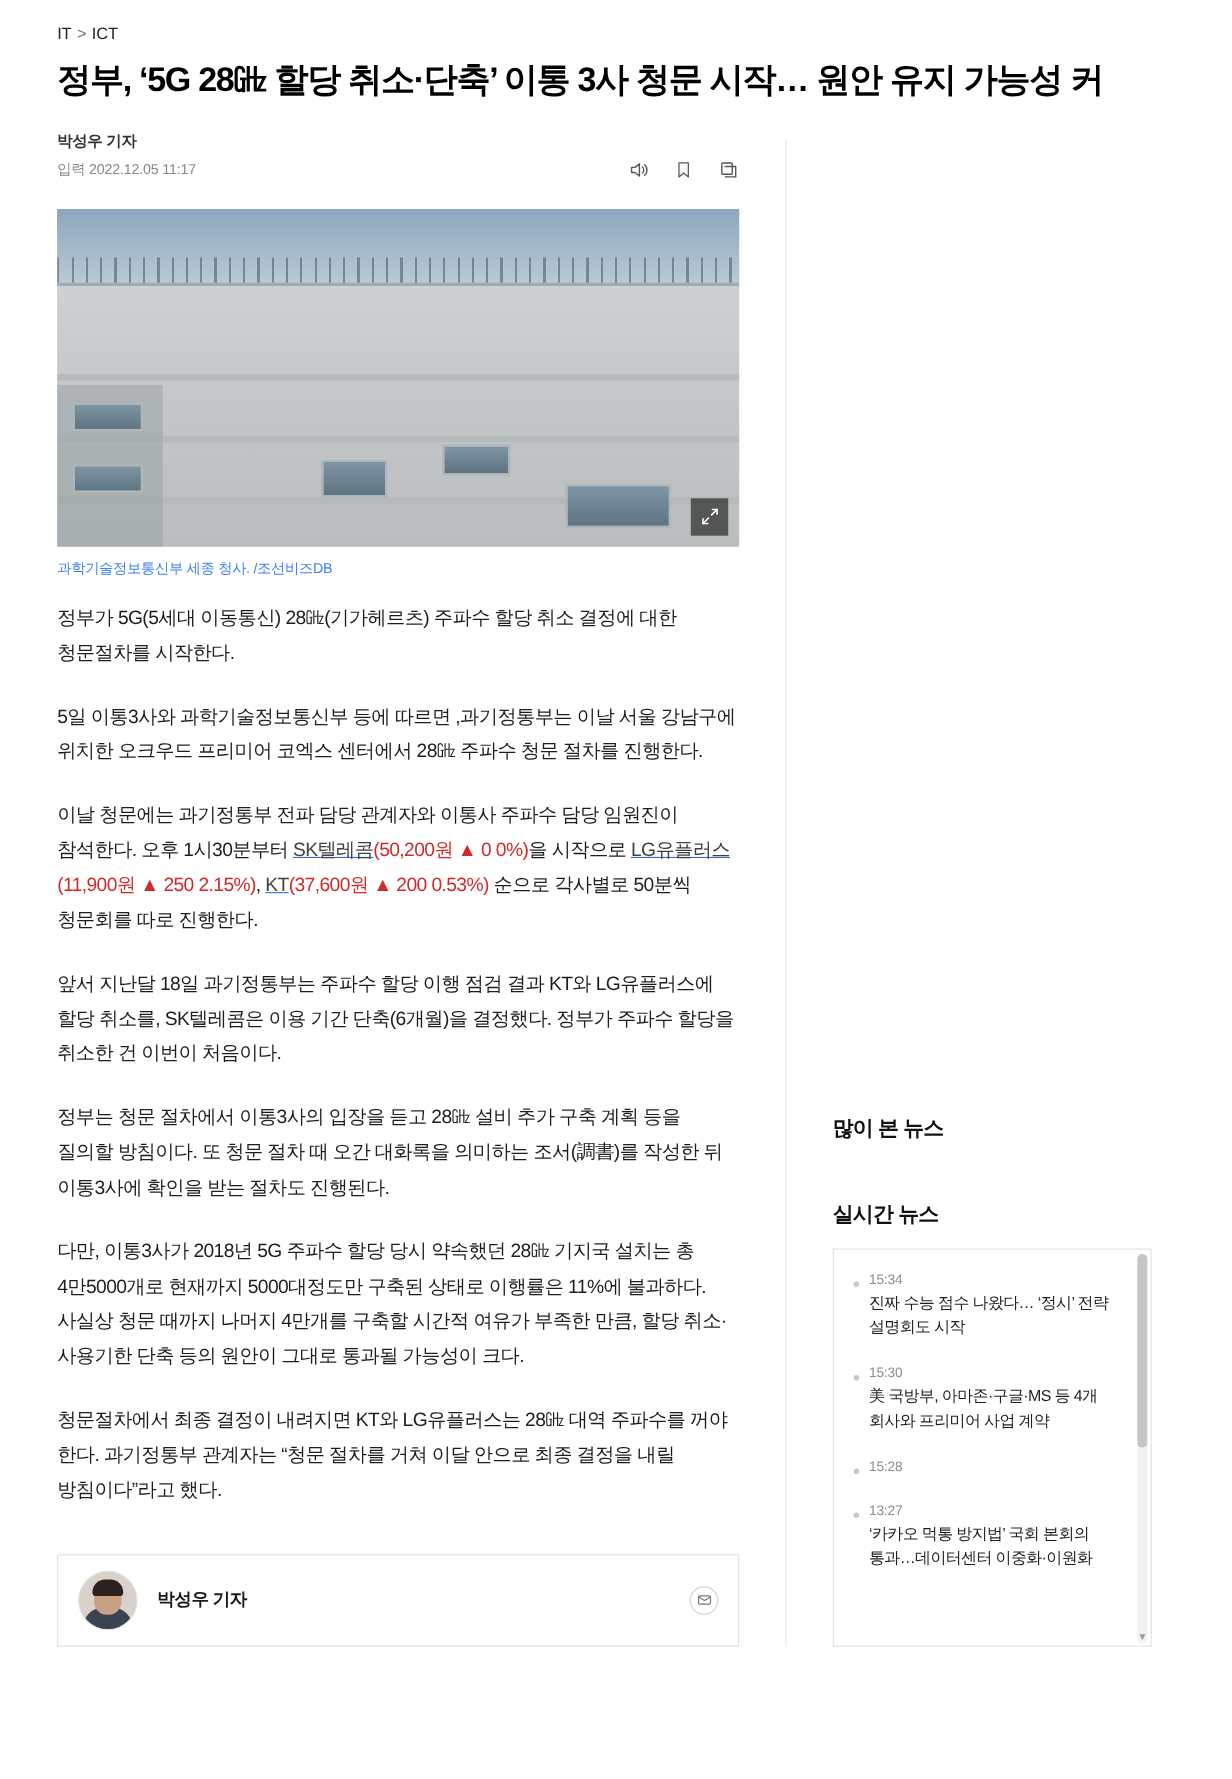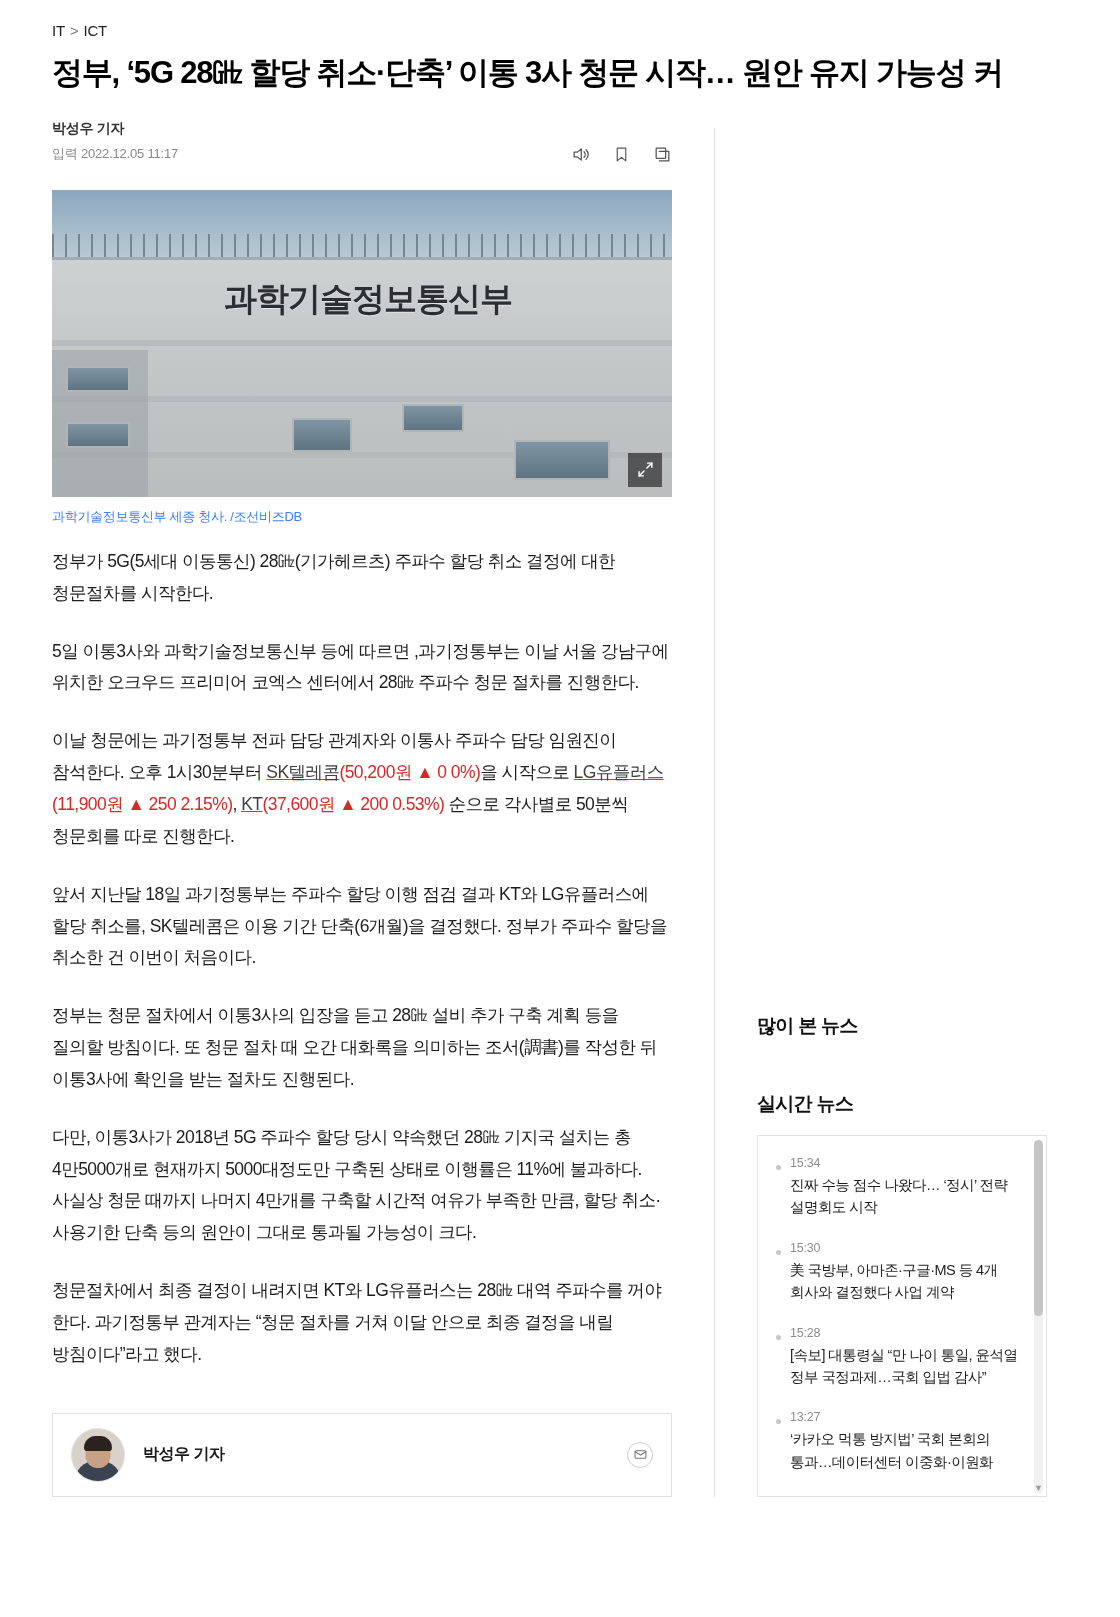--- a/index.html
+++ b/index.html
@@ -361,21 +361,20 @@
           <div class="ph-body"></div>
           <div class="ph-band" style="top:150px;height:6px;"></div>
           <div class="ph-band" style="top:206px;height:6px;"></div>
           <div class="ph-band" style="top:262px;height:6px;"></div>
           <div class="ph-dark" style="left:0;top:160px;width:96px;height:147px;"></div>
           <div class="ph-win" style="left:14px;top:176px;width:64px;height:26px;"></div>
           <div class="ph-win" style="left:14px;top:232px;width:64px;height:26px;"></div>
           <div class="ph-win" style="left:240px;top:228px;width:60px;height:34px;"></div>
           <div class="ph-win" style="left:350px;top:214px;width:62px;height:28px;"></div>
           <div class="ph-win" style="left:462px;top:250px;width:96px;height:40px;"></div>
-          <div class="ph-sign">과학기술정보통신부</div>
           <div class="expand-btn">
             <svg width="17" height="17" viewBox="0 0 24 24" fill="none" stroke="#ffffff" stroke-width="2" stroke-linecap="round" stroke-linejoin="round">
               <path d="M15 3h6v6"></path>
                 <path d="M9 21H3v-6"></path>
                 <path d="M21 3l-7 7"></path>
                 <path d="M3 21l7-7"></path>
             </svg>
           </div>
         </div>
         <figcaption>과학기술정보통신부 세종 청사. /조선비즈DB</figcaption>
@@ -421,28 +420,27 @@
             <span class="bullet"></span>
             <div class="news-content">
               <div class="news-time">15:34</div>
               <div class="news-text">진짜 수능 점수 나왔다… ‘정시’ 전략 설명회도 시작</div>
             </div>
           </li>
           <li class="news-item">
             <span class="bullet"></span>
             <div class="news-content">
               <div class="news-time">15:30</div>
-              <div class="news-text">美 국방부, 아마존·구글·MS 등 4개 회사와 결정했다 사업 계약</div>
+              <div class="news-text">美 국방부, 아마존·구글·MS 등 4개 회사와 프리미어 사업 계약</div>
             </div>
           </li>
           <li class="news-item">
             <span class="bullet"></span>
             <div class="news-content">
               <div class="news-time">15:28</div>
-              <div class="news-text">[속보] 대통령실 “만 나이 통일, 윤석열 정부 국정과제…국회 입법 감사”</div>
             </div>
           </li>
           <li class="news-item">
             <span class="bullet"></span>
             <div class="news-content">
               <div class="news-time">13:27</div>
               <div class="news-text">‘카카오 먹통 방지법’ 국회 본회의 통과…데이터센터 이중화·이원화</div>
             </div>
           </li>
         </ul>

